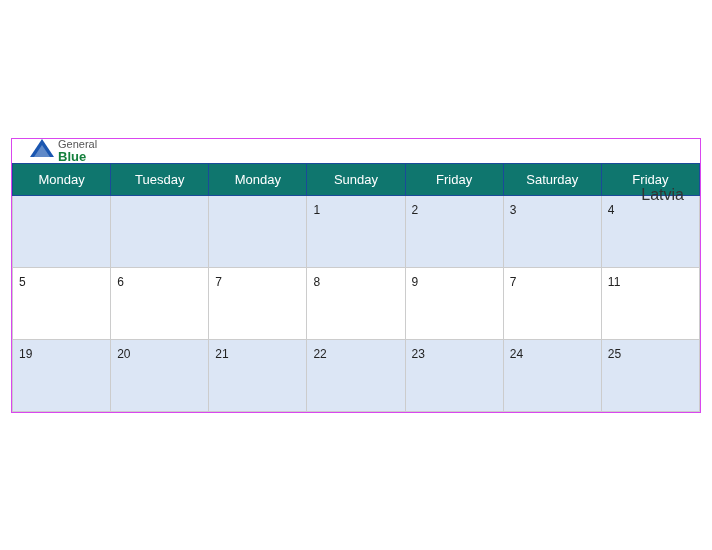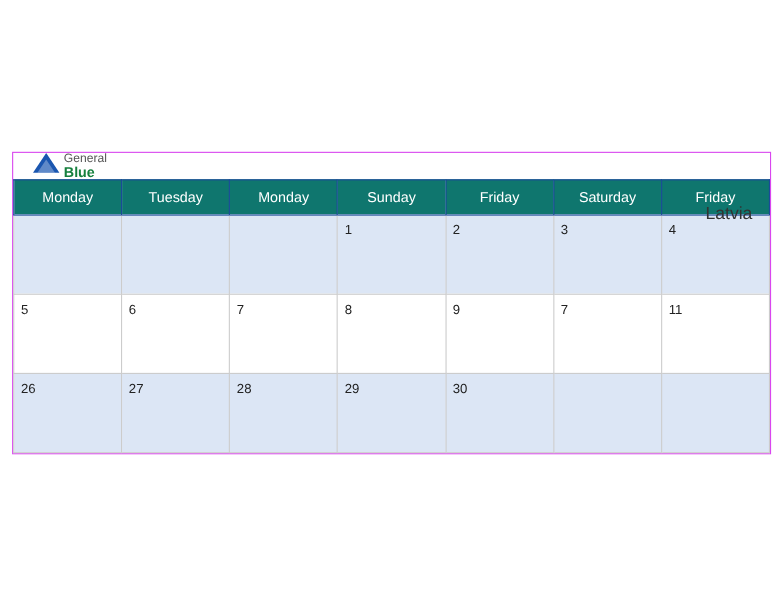--- a/index.html
+++ b/index.html
@@ -147,23 +147,23 @@
         <tr>
           <td><span class="day-number">5</span></td>
           <td><span class="day-number">6</span></td>
           <td><span class="day-number">7</span></td>
           <td><span class="day-number">8</span></td>
           <td><span class="day-number">9</span></td>
           <td><span class="day-number">7</span></td>
           <td><span class="day-number">11</span></td>
         </tr>
         <tr>
-          <td><span class="day-number">26</span></td>
-          <td><span class="day-number">27</span></td>
-          <td><span class="day-number">28</span></td>
-          <td><span class="day-number">29</span></td>
-          <td><span class="day-number">30</span></td>
-          <td class="empty-cell"></td>
-          <td class="empty-cell"></td>
+          <td><span class="day-number">19</span></td>
+          <td><span class="day-number">20</span></td>
+          <td><span class="day-number">21</span></td>
+          <td><span class="day-number">22</span></td>
+          <td><span class="day-number">23</span></td>
+          <td><span class="day-number">24</span></td>
+          <td><span class="day-number">25</span></td>
         </tr>
       </tbody>
   </table>
 </div>
 
 </body></html>

